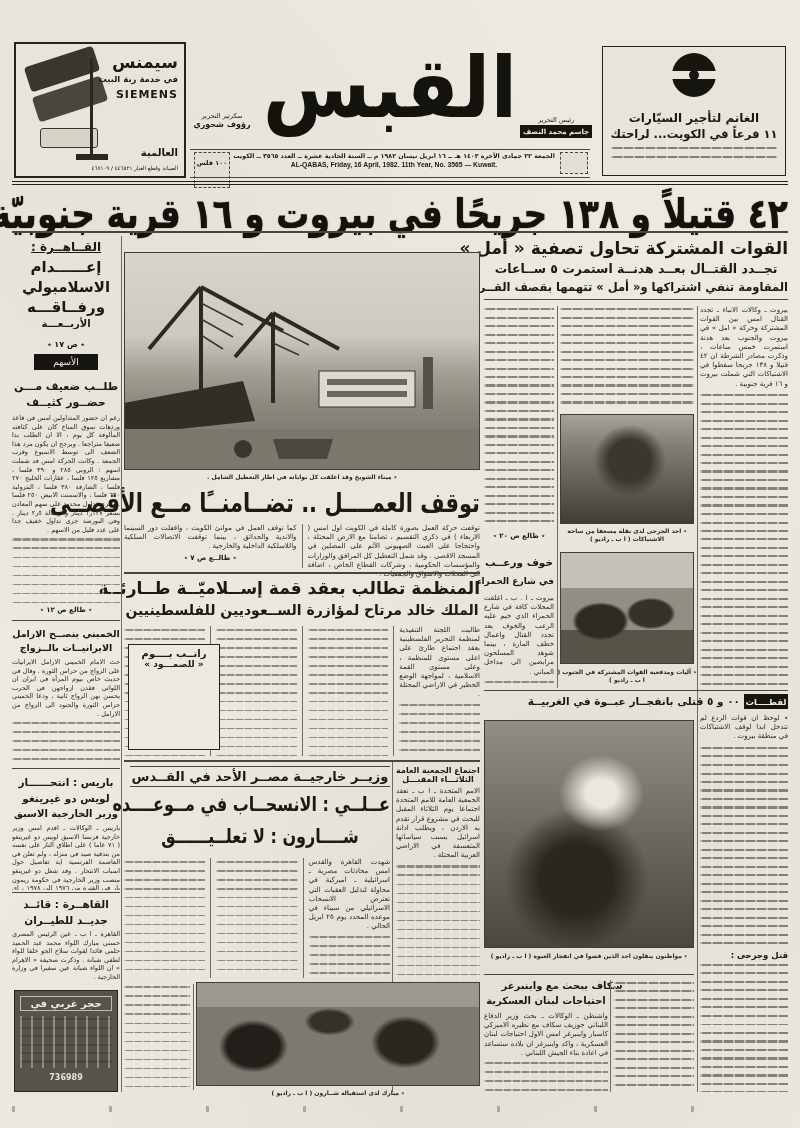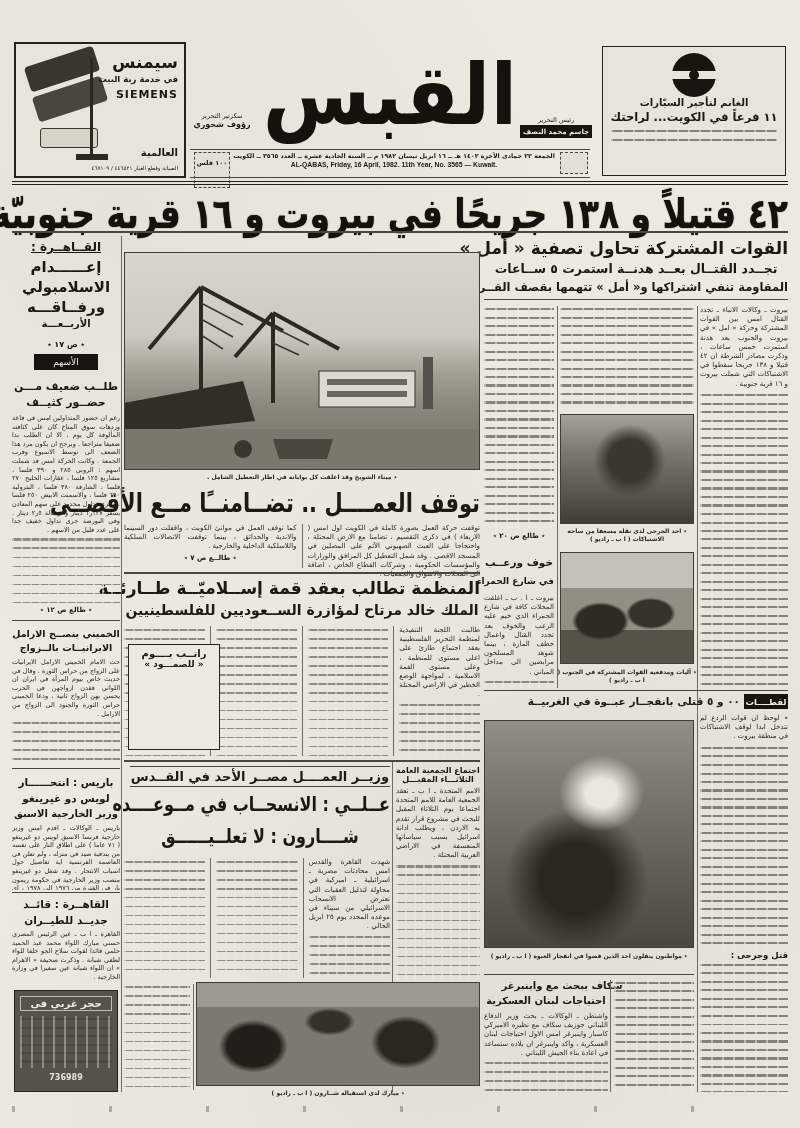--- a/index.html
+++ b/index.html
@@ -75,21 +75,21 @@
       <div style="position:absolute;left:70px;top:8px;width:3px;height:100px;background:#2b2822"></div>
       <div style="position:absolute;left:56px;top:104px;width:32px;height:6px;background:#2b2822"></div>
     </div>
     <div class="t b" style="right:6px;top:8px;font-size:17px">سيمنس</div>
     <div class="t" style="right:6px;top:30px;font-size:8.5px;font-weight:bold">في خدمة ربة البيت</div>
     <div class="t b" dir="ltr" style="right:6px;top:44px;font-size:11px;letter-spacing:1px">SIEMENS</div>
     <div class="t b" style="right:6px;bottom:18px;font-size:10px">العالمية</div>
     <div class="t" style="right:6px;bottom:5px;font-size:5.5px">الصيانة وقطع الغيار ٤٤٦٥٢١ / ٤٦٧١٠٩</div>
   </div>
 
-  <div class="t c" style="left:190px;top:45px;width:400px">
+  <div class="t c" style="left:190px;top:38px;width:400px">
     <div class="b" style="font-size:78px;line-height:92px;letter-spacing:-2px;color:#14120d;transform:scaleY(1.08);transform-origin:top">القبس</div>
   </div>
   <div class="t" style="left:520px;top:116px;width:72px;text-align:center">
     <div style="font-size:6.5px">رئيس التحرير</div>
     <div class="revbox" style="height:13px;font-size:7px;font-weight:bold;margin-top:1px">جاسم محمد النصف</div>
   </div>
   <div class="t" style="left:192px;top:112px;width:60px;text-align:center">
     <div style="font-size:6.5px">سكرتير التحرير</div>
     <div class="b" style="font-size:8px">رؤوف شحوري</div>
   </div>
@@ -103,21 +103,21 @@
   <div class="t stamp gk" style="left:560px;top:152px;width:28px;height:22px"></div>
   <div class="hr" style="left:190px;top:177px;width:400px"></div>
 
   <div class="adbox" style="left:602px;top:46px;width:184px;height:130px;border-width:1px">
     <div style="margin-top:6px">
       <div class="logo-circle">
           <div class="band"></div>
           <div class="dot"></div>
         </div>
     </div>
-    <div class="c b nw" style="font-size:10px;margin-top:0">الغانم لتأجير السيّارات</div>
+    <div class="c b nw" style="font-size:12px;margin-top:14px">الغانم لتأجير السيّارات</div>
     <div class="c b nw" style="font-size:11.5px;margin-top:2px">١١ فرعاً في الكويت... لراحتك</div>
     <div class="gk" style="height:14px;margin:4px 8px 0 8px"></div>
   </div>
 
   <div class="thick" style="left:12px;top:181px;width:776px"></div>
   <div class="t c b nw tall" style="left:12px;top:189px;width:776px;font-size:33px;color:#14120d;text-shadow:0 0 1px #14120d">٤٢ قتيلاً و ١٣٨ جريحًا في بيروت و ١٦ قرية جنوبيّة</div>
   <div class="hr" style="left:12px;top:231px;width:776px;height:2px"></div>
 
   <div class="t c b nw" style="left:484px;top:238px;width:304px;font-size:17px">القوات المشتركة تحاول تصفية « أمل »</div>
   <div class="t c b nw" style="left:484px;top:261px;width:304px;font-size:12.5px">تجــدد القتــال بعــد هدنــة استمرت ٥ ســاعات</div>
@@ -234,21 +234,21 @@
   <div class="hr" style="left:124px;top:760px;width:356px;height:2px"></div>
 
   <div class="t colflex" style="left:396px;top:766px;width:84px;height:214px">
     <div class="c b nw" style="font-size:8px">اجتماع الجمعية العامة</div>
     <div class="c b nw" style="font-size:8px">الثلاثـــاء المقبـــل</div>
     <p class="lead" style="margin-top:3px">الامم المتحدة ـ ا ب ـ تعقد الجمعية العامة للامم المتحدة اجتماعا يوم الثلاثاء المقبل للبحث في مشروع قرار تقدم به الاردن ، ويطلب ادانة اسرائيل بسبب سياساتها المتعسفة في الاراضي العربية المحتلة .</p>
     <div class="gkL" style="flex:1;margin-top:2px"></div>
   </div>
   <div class="vr" style="left:392px;top:762px;height:330px"></div>
 
-  <div class="t c b nw" style="left:130px;top:766px;width:260px;font-size:13px;border-top:1px solid #4a463e;border-bottom:1px solid #4a463e;padding:2px 0">وزيــر العمــــل مصــر الأحد في القــدس</div>
+  <div class="t c b nw" style="left:130px;top:766px;width:260px;font-size:13px;border-top:1px solid #4a463e;border-bottom:1px solid #4a463e;padding:2px 0">وزيــر خارجيــة مصــر الأحد في القــدس</div>
   <div class="t c b nw tall" style="left:130px;top:792px;width:260px;font-size:16px">عــلــي : الانسحــاب في مــوعــــده</div>
   <div class="t c b nw tall" style="left:130px;top:824px;width:260px;font-size:16px">شــــارون : لا تعلــيــــــق</div>
   <div class="cols" style="left:124px;top:858px;width:266px;height:120px">
     <div>
         <p class="lead">شهدت القاهرة والقدس امس محادثات مصرية ـ اسرائيلية ـ اميركية في محاولة لتذليل العقبات التي تعترض الانسحاب الاسرائيلي من سيناء في موعده المحدد يوم ٢٥ ابريل الحالي .</p>
         <div class="gkL" style="flex:1;margin-top:2px"></div>
       </div>
     <div>
         <div class="gkL" style="flex:1"></div>
       </div>

